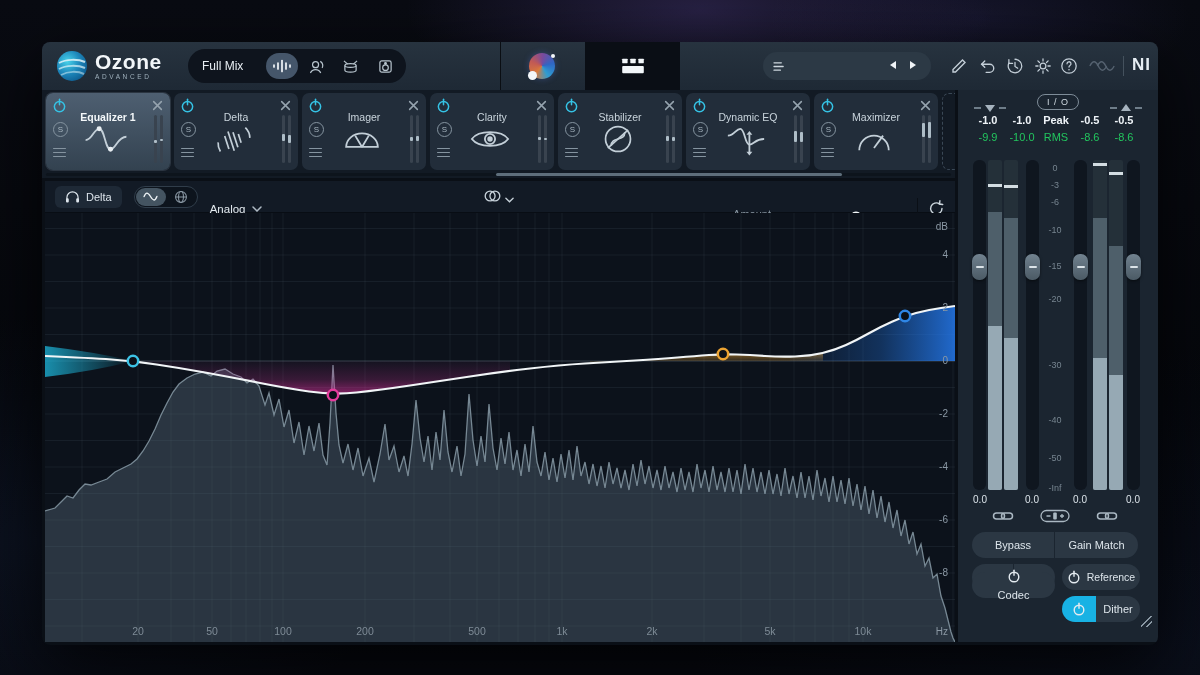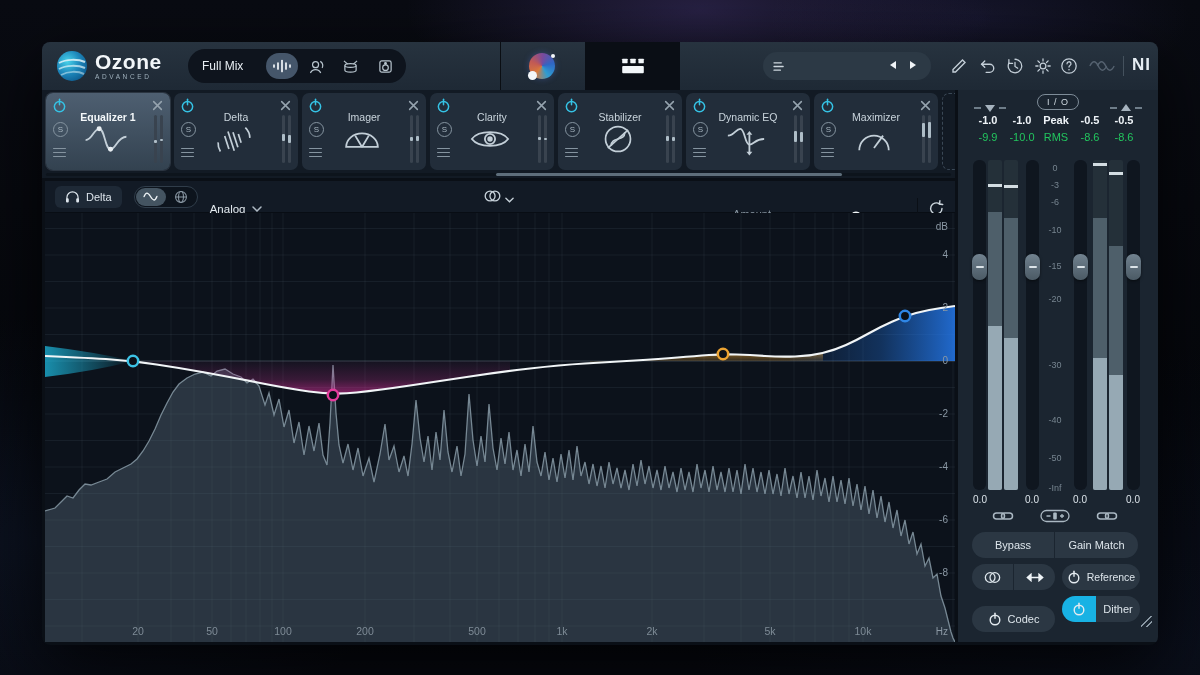--- a/index.html
+++ b/index.html
@@ -122,21 +122,21 @@
   .meter-col { position:absolute; width:14px; top:70px; height:330px; background:#243039;
     border-radius:2px; overflow:hidden; }
   .fill-med { position:absolute; left:0; right:0; bottom:0; background:#4e5f6a; }
   .fill-bright { position:absolute; left:0; right:0; bottom:0; background:#96a9b4; }
   .peak-tick { position:absolute; left:0; right:0; height:2.5px; background:#d3dde2; }
   .scale-lab { position:absolute; left:97px; transform:translate(-50%,-50%); font-size:9px; color:#76848f; }
   .gain-lab { position:absolute; top:404px; transform:translateX(-50%); font-size:10px; color:#dbe3e9; }
   .link-ctl { position:absolute; top:420px; color:#aab8c2; background:none; border:none; }
   .pill { position:absolute; height:26px; background:#2b3743; color:#dde5eb; font-size:11px;
     border:none; display:flex; align-items:center; justify-content:center; gap:6px; }
-  .r1 { top:442px; } .r2 { top:474px; } .r3 { top:516px; }
+  .r1 { top:442px; } .r2 { top:474px; } .r3 { top:482px;flex-direction:column; }
   .pwr-w { width:14px; height:14px; color:#e4ebf0; display:inline-flex; }
   .dither-wrap { position:absolute; left:104px; top:506px; width:78px; height:26px; border-radius:13px;
     overflow:hidden; display:flex; padding:0; border:none; background:none; }
   .dither-ico { width:34px; height:100%; background:#18b2e4; color:#fff; display:flex;
     align-items:center; justify-content:center; }
   .dither-lab { flex:1; background:#2b3743; color:#dde5eb; font-size:11px; display:flex;
     align-items:center; justify-content:center; }
   .resize-handle { position:absolute; right:6px; bottom:15px; width:11px; height:11px;
     background:linear-gradient(135deg, transparent 0 45%, #8a98a3 45% 53%, transparent 53% 70%, #8a98a3 70% 78%, transparent 78%); }
 </style>

